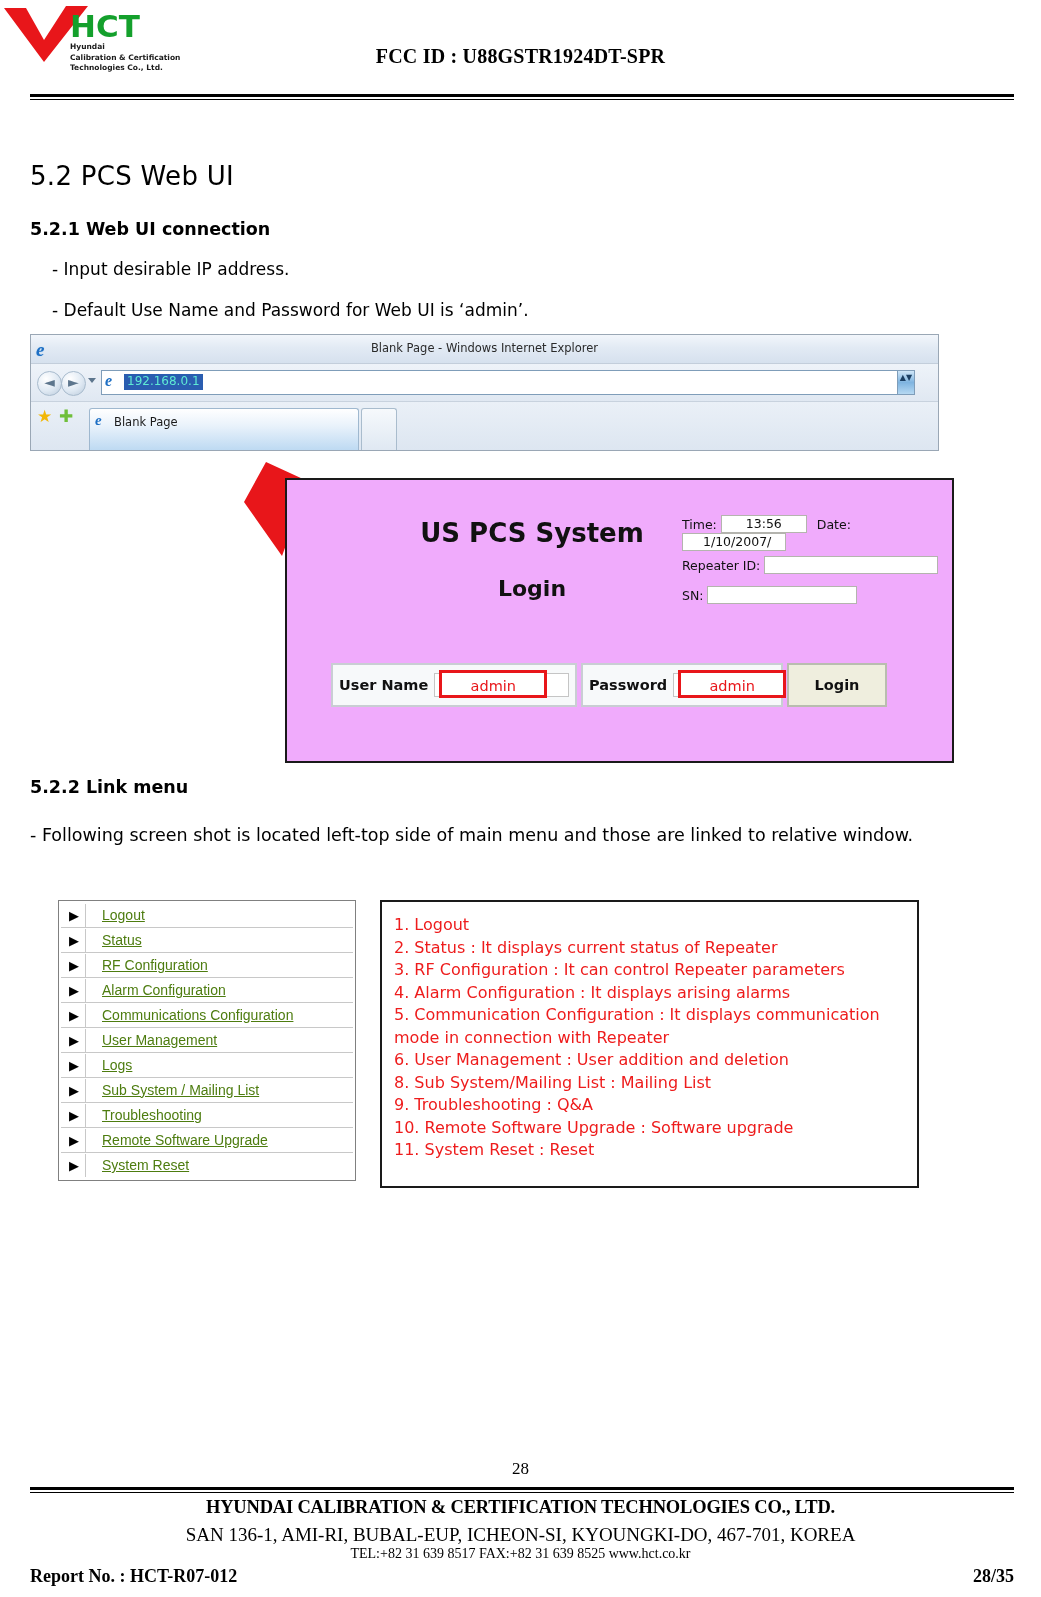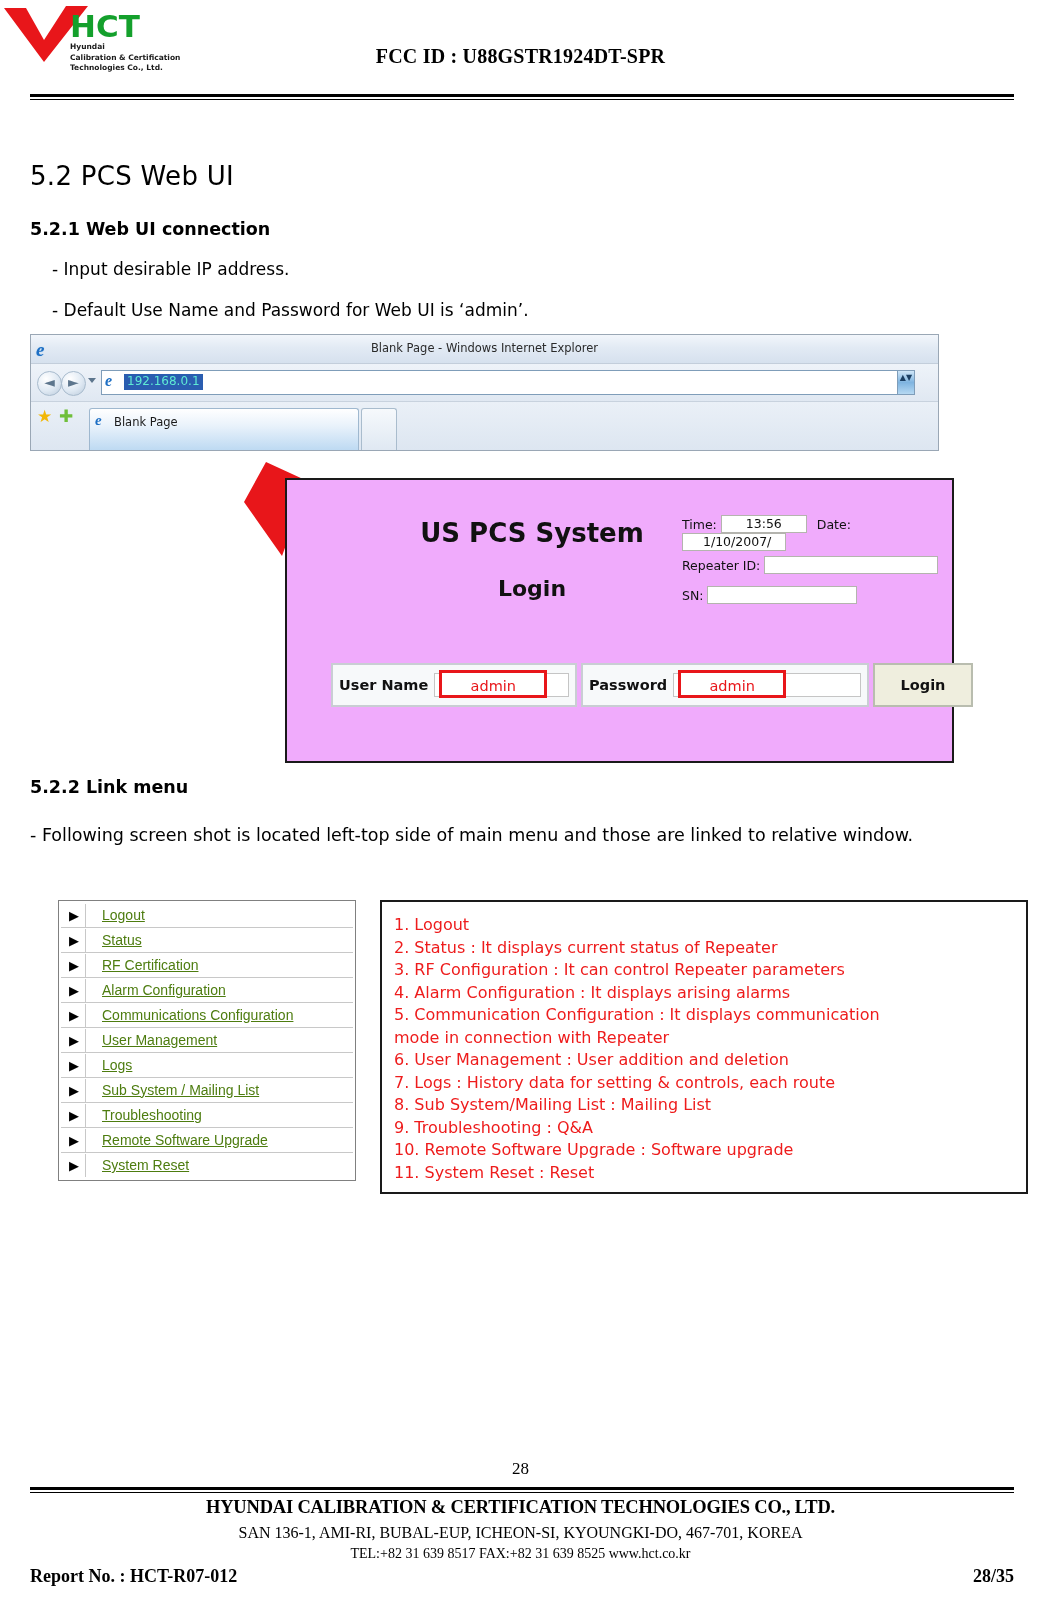--- a/index.html
+++ b/index.html
@@ -315,21 +315,21 @@
     position: relative;
     flex: 0 0 auto;
     border: 2px solid #c9ced3;
     background: #f7f9fa;
     display: flex;
     align-items: center;
     padding: 0 6px;
     box-sizing: border-box;
   }
   .cred-group.user { width: 246px; }
-  .cred-group.pass { width: 288px; }
+  .cred-group.pass { width: 202px; }
   .cred-label {
     font-family: "DejaVu Sans", sans-serif;
     font-size: 14.5px;
     font-weight: bold;
     color: #111;
     margin-right: 6px;
     white-space: nowrap;
   }
   .cred-input {
     position: relative;
@@ -407,25 +407,25 @@
     text-decoration: underline;
     border-left: 1px solid #c8c8c8;
     padding-left: 16px;
     line-height: 23px;
   }
 
   
   .desc-box {
     position: absolute;
     left: 380px; top: 900px;
-    width: 648px;
+    width: 539px;
     min-height: 288px;
     border: 2px solid #1a1a1a;
     background: #ffffff;
-    padding: 12px 10px 8px 12px;
+    padding: 12px 10px 14px 12px;
     box-sizing: border-box;
   }
   .desc-line {
     font-family: "DejaVu Sans", sans-serif;
     font-size: 16px;
     line-height: 22.5px;
     color: #ee1c1c;
   }
 
   
@@ -453,21 +453,21 @@
     font-family: "Liberation Serif", serif;
   }
   .f-company {
     top: 1497px;
     font-size: 18.5px;
     font-weight: bold;
     letter-spacing: -0.2px;
   }
   .f-addr {
     top: 1524px;
-    font-size: 16px;
+    font-size: 19px;
     font-family: Liberation Serif, serif;
   }
   .f-tel {
     top: 1546px;
     font-size: 14px;
   }
   .f-report {
     position: absolute;
     left: 30px; top: 1566px;
     font-family: "Liberation Serif", serif;
@@ -581,21 +581,21 @@
   <div class="menu-item">
     <span class="menu-bullet">▶</span>
     <span class="menu-label">Logout</span>
   </div>
   <div class="menu-item">
     <span class="menu-bullet">▶</span>
     <span class="menu-label">Status</span>
   </div>
   <div class="menu-item">
     <span class="menu-bullet">▶</span>
-    <span class="menu-label">RF Certification</span>
+    <span class="menu-label">RF Configuration</span>
   </div>
   <div class="menu-item">
     <span class="menu-bullet">▶</span>
     <span class="menu-label">Alarm Configuration</span>
   </div>
   <div class="menu-item">
     <span class="menu-bullet">▶</span>
     <span class="menu-label">Communications Configuration</span>
   </div>
   <div class="menu-item">
@@ -625,21 +625,20 @@
 </div>
 
 <div class="desc-box">
   <div class="desc-line">1. Logout</div>
   <div class="desc-line">2. Status : It displays current status of Repeater</div>
   <div class="desc-line">3. RF Configuration : It can control Repeater parameters</div>
   <div class="desc-line">4. Alarm Configuration : It displays arising alarms</div>
   <div class="desc-line">5. Communication Configuration : It displays communication</div>
   <div class="desc-line">mode in connection with Repeater</div>
   <div class="desc-line">6. User Management : User addition and deletion</div>
-  <div class="desc-line">7. Logs : History data for setting &amp; controls, each route</div>
   <div class="desc-line">8. Sub System/Mailing List : Mailing List</div>
   <div class="desc-line">9. Troubleshooting :  Q&amp;A</div>
   <div class="desc-line">10. Remote Software Upgrade :  Software upgrade</div>
   <div class="desc-line">11. System Reset : Reset</div>
 </div>
 
 <div class="page-num">28</div>
 <div class="footer-rule"></div>
 <div class="footer-line f-company">HYUNDAI CALIBRATION &amp; CERTIFICATION TECHNOLOGIES CO., LTD.</div>
 <div class="footer-line f-addr">SAN 136-1, AMI-RI, BUBAL-EUP, ICHEON-SI, KYOUNGKI-DO, 467-701, KOREA</div>

